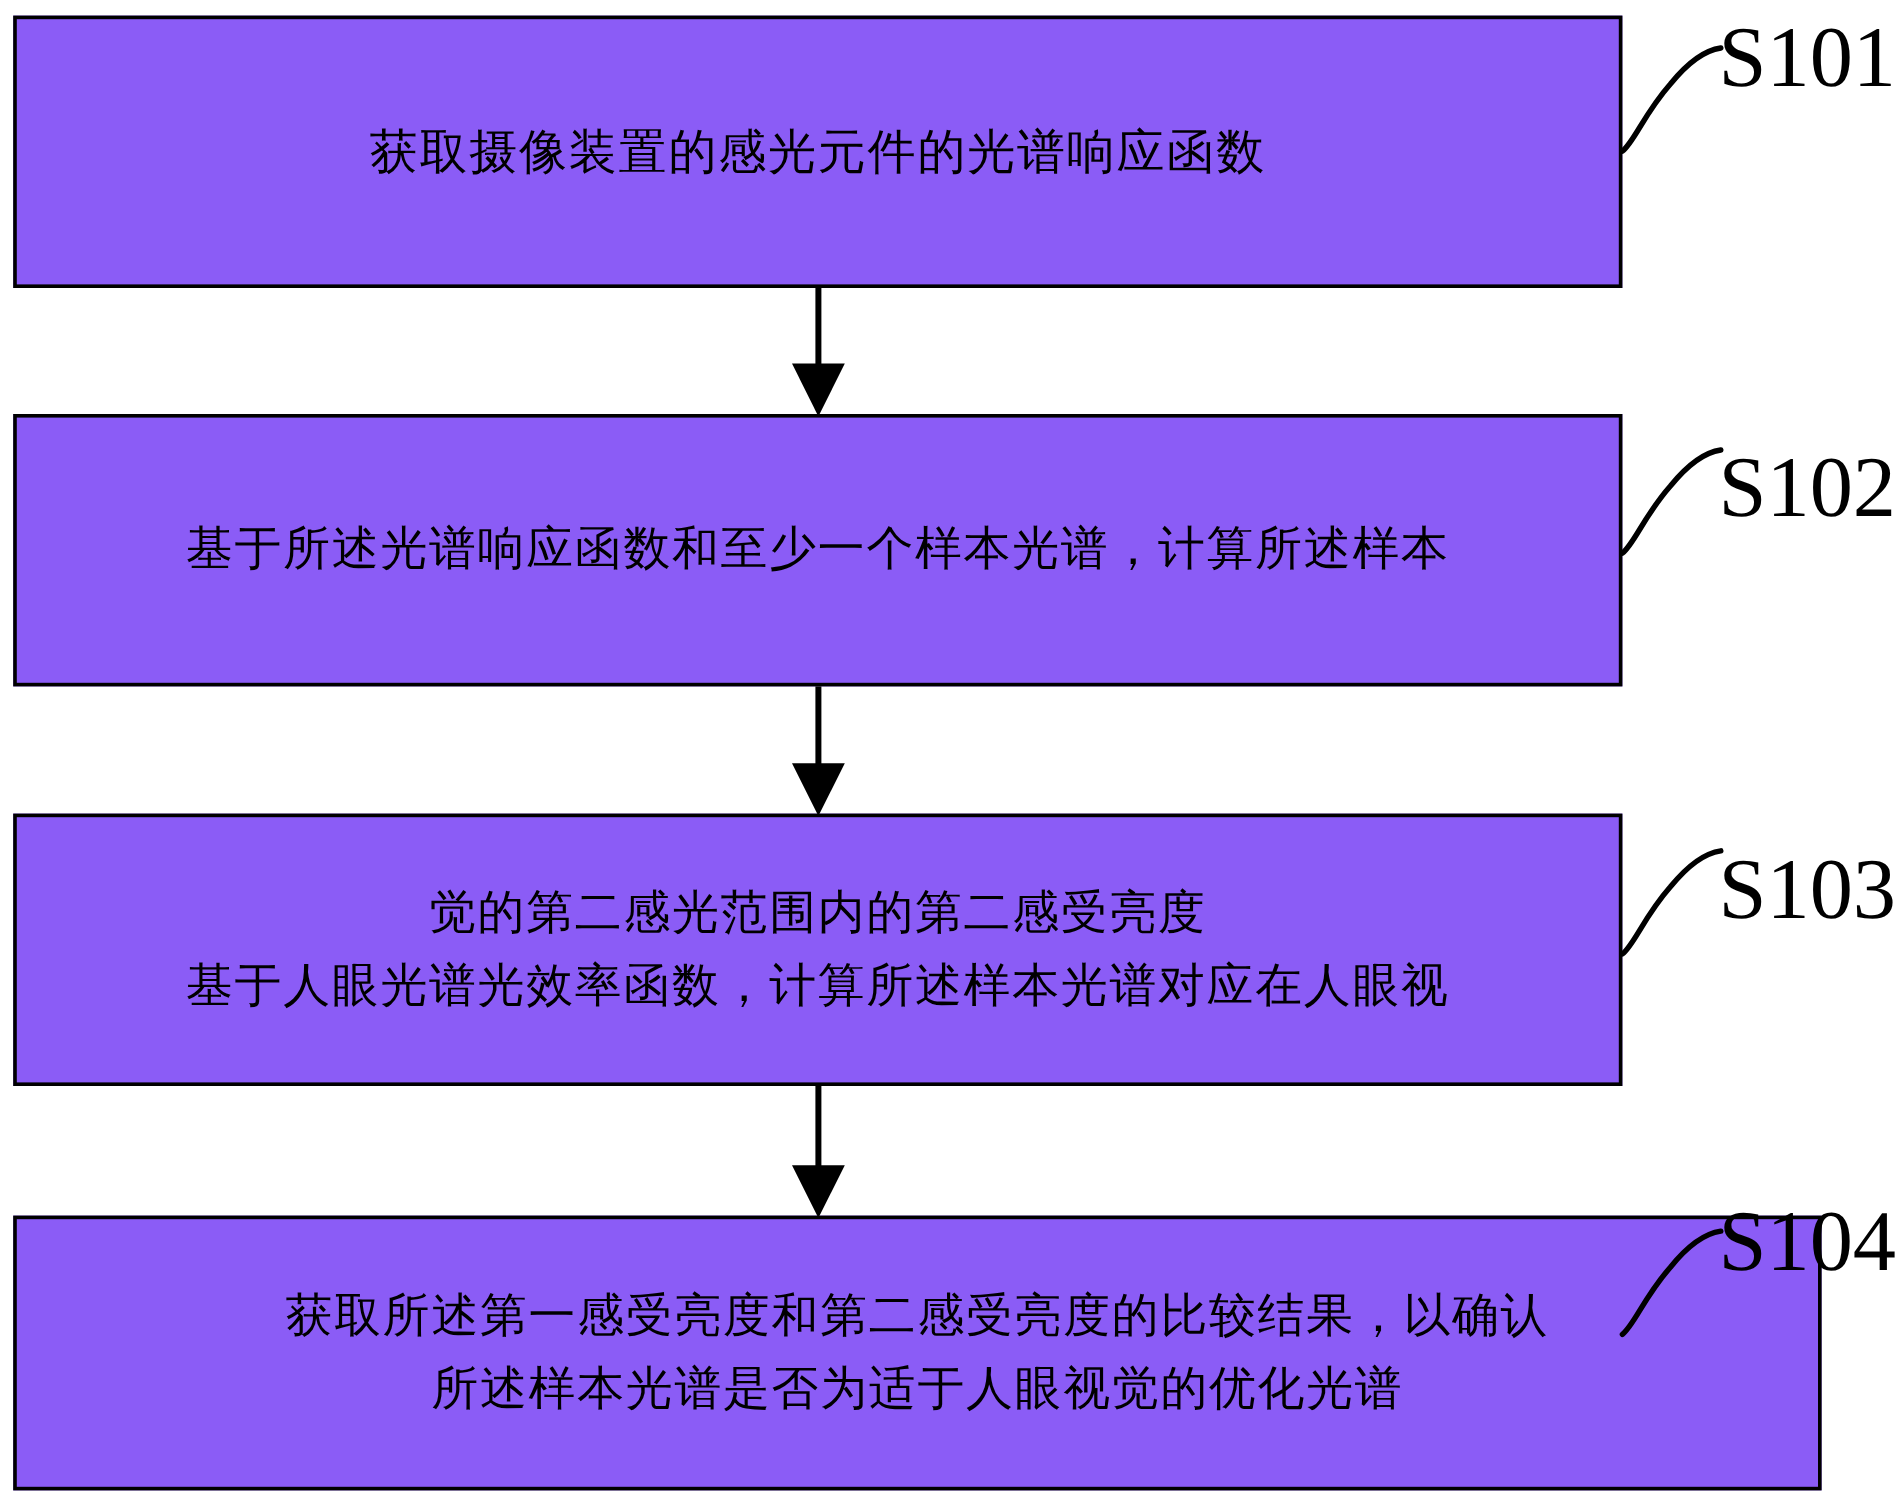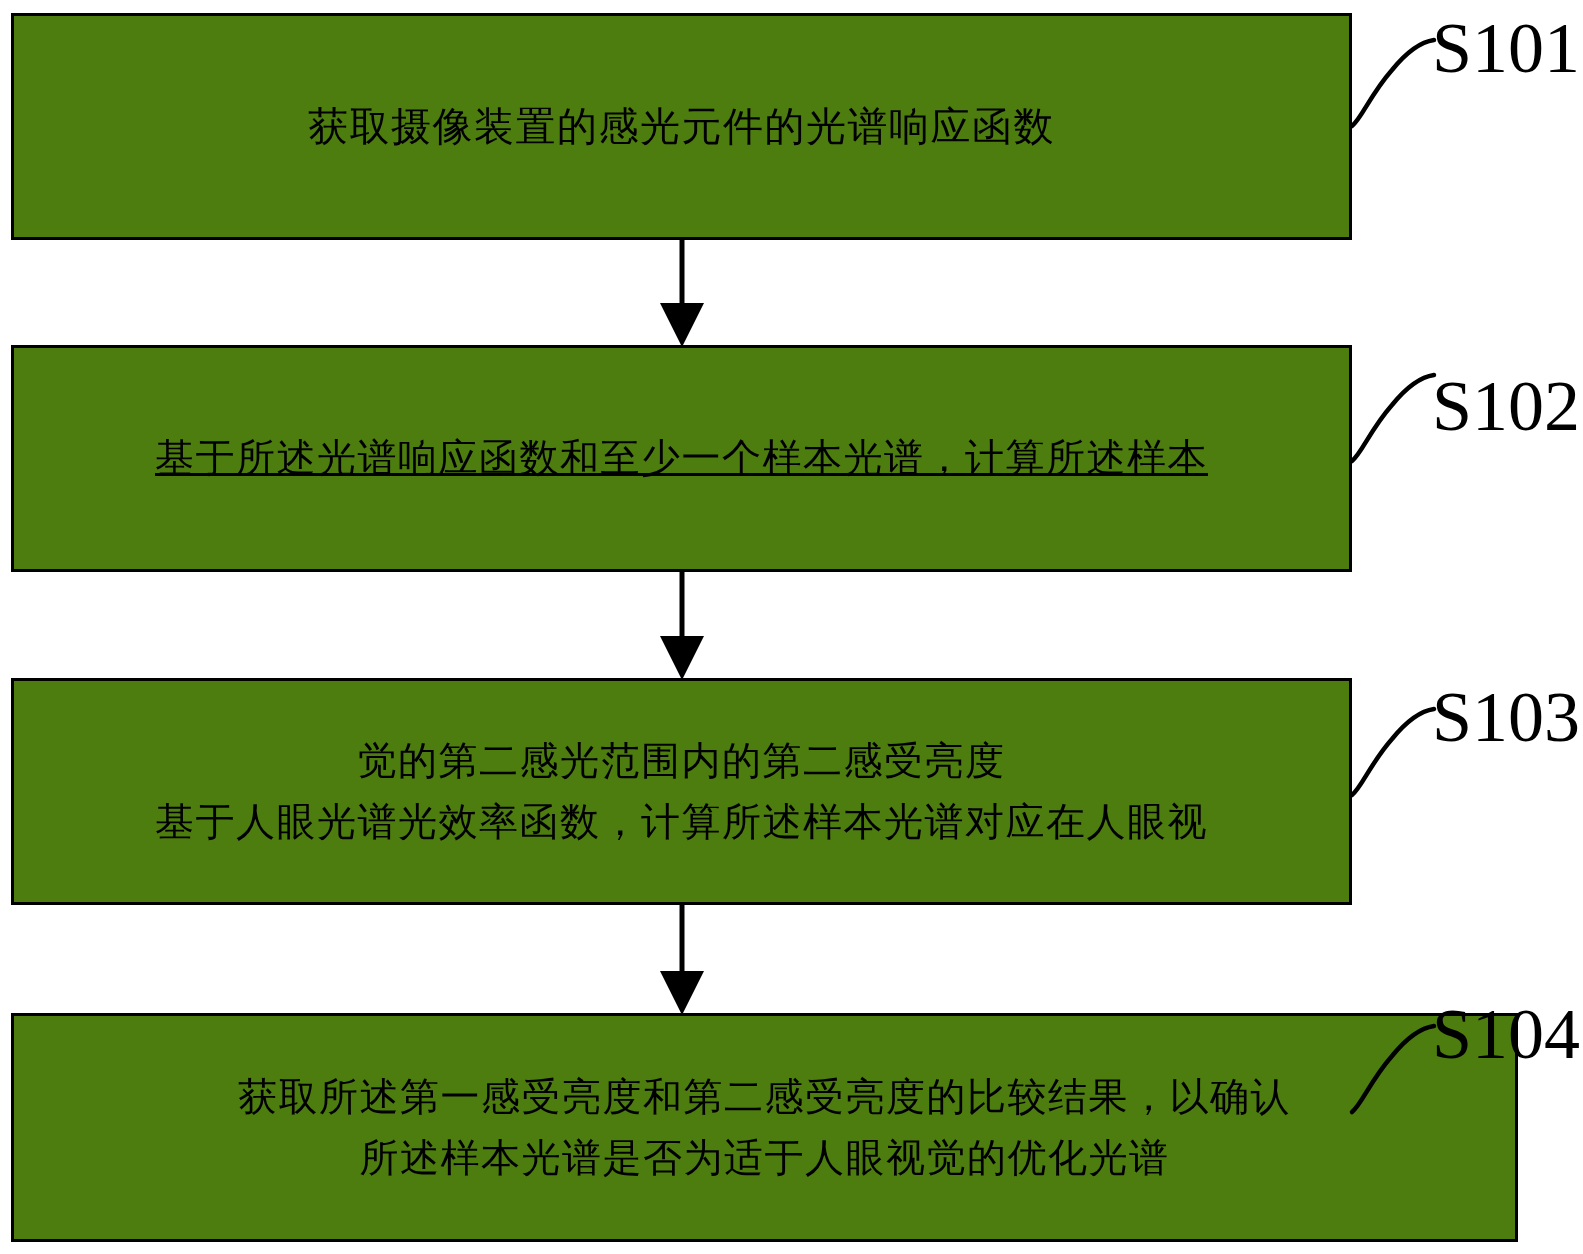--- a/index.html
+++ b/index.html
@@ -15,21 +15,21 @@
     position: relative;
     width: 1583px;
     height: 1254px;
     background: #ffffff;
     overflow: hidden;
   }
   .flow-box {
     position: absolute;
     box-sizing: border-box;
     border: 3px solid #000000;
-    background: #4d7c0f;
+    background: #8b5cf6;
     display: flex;
     flex-direction: column;
     align-items: center;
     justify-content: center;
   }
   .box-text {
     font-family: "Liberation Serif", "DejaVu Serif", serif;
     font-size: 40px;
     line-height: 1.45;
     color: #000000;
@@ -61,21 +61,21 @@
 </style>
 </head>
 <body>
 
 <div id="canvas">
 
   <div class="flow-box" style="left:11px; top:13px; width:1341px; height:227px;">
     <div class="box-text">获取摄像装置的感光元件的光谱响应函数</div>
   </div>
 
-  <div class="flow-box" style="left:11px; top:345px; width:1341px; height:227px;text-decoration:underline;">
+  <div class="flow-box" style="left:11px; top:345px; width:1341px; height:227px;">
     <div class="box-text two-line">基于所述光谱响应函数和至少一个样本光谱，计算所述样本</div>
   </div>
 
   <div class="flow-box" style="left:11px; top:678px; width:1341px; height:227px;">
     <div class="box-text two-line">觉的第二感光范围内的第二感受亮度</div>
     <div class="box-text two-line">基于人眼光谱光效率函数，计算所述样本光谱对应在人眼视</div>
   </div>
 
   <div class="flow-box" style="left:11px; top:1013px; width:1507px; height:229px;">
     <div class="box-text two-line">获取所述第一感受亮度和第二感受亮度的比较结果，以确认</div>
@@ -103,16 +103,16 @@
 
     <path d="M1352,461 C1362,453 1370,430 1392,405 C1405,389 1420,377 1434,375" fill="none" stroke="#000000" stroke-width="4.5" stroke-linecap="round"></path>
 
     <path d="M1352,795 C1362,787 1370,764 1392,739 C1405,723 1420,711 1434,709" fill="none" stroke="#000000" stroke-width="4.5" stroke-linecap="round"></path>
 
     <path d="M1352,1112 C1362,1104 1370,1081 1392,1056 C1405,1040 1420,1028 1434,1026" fill="none" stroke="#000000" stroke-width="4.5" stroke-linecap="round"></path>
   </svg>
 
   <div class="step-label" style="left:1432px; top:7px;">S101</div>
   <div class="step-label" style="left:1432px; top:342px;margin-top:23px;">S102</div>
-  <div class="step-label" style="left:1432px; top:676px;">S103</div>
+  <div class="step-label" style="left:1432px; top:700px;">S103</div>
   <div class="step-label" style="left:1432px; top:993px;">S104</div>
 
 </div>
 
 </body></html>

